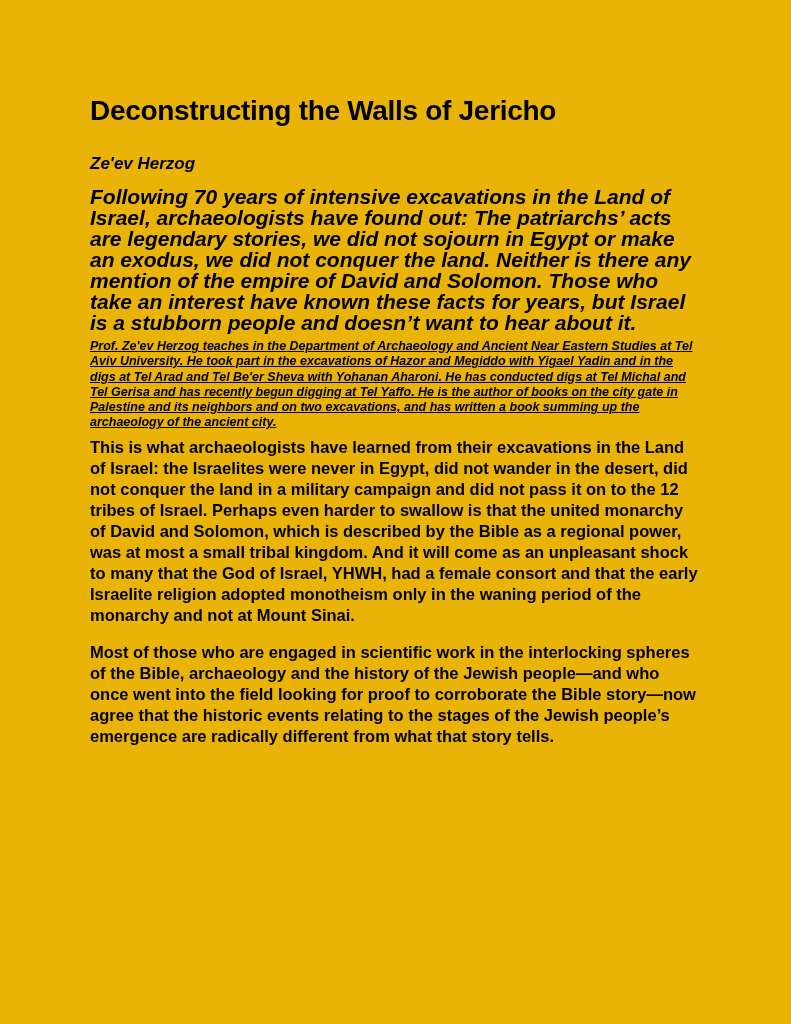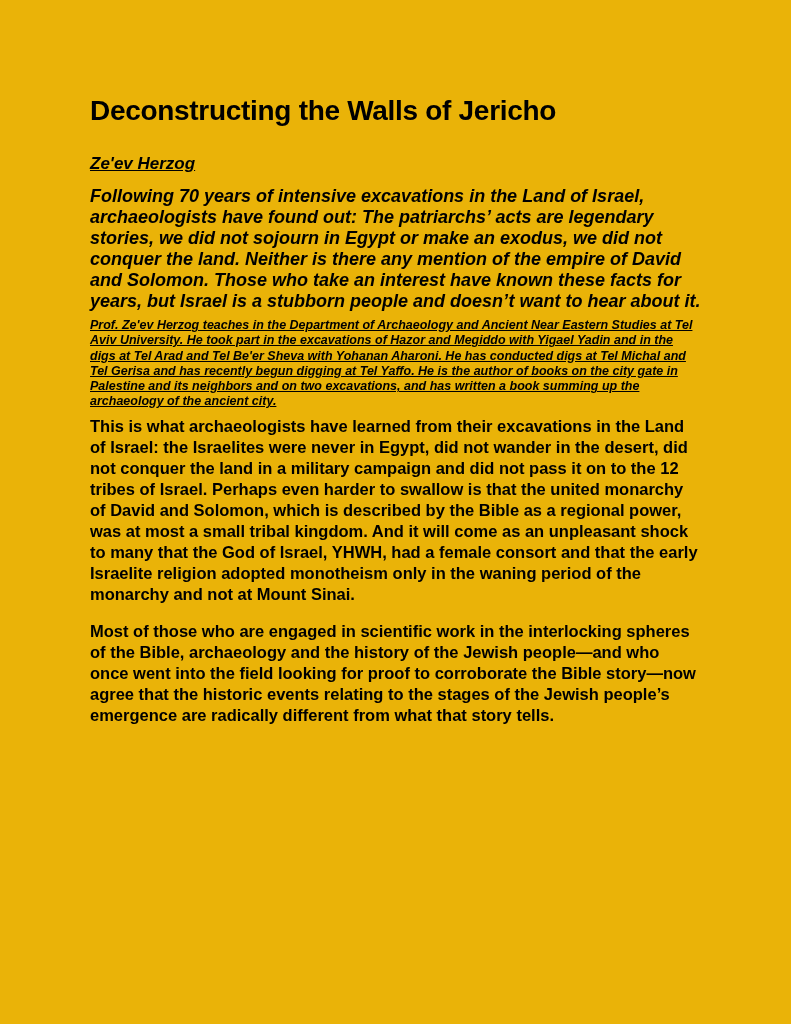--- a/index.html
+++ b/index.html
@@ -23,31 +23,30 @@
     font-size: 28px;
     line-height: 30px;
     margin: 0 0 27px 0;
     letter-spacing: -0.3px;
   }
   .byline {
     font-size: 17px;
     line-height: 21px;
     font-style: italic;
     margin: 0 0 12px 0;
-    text-decoration: underline;
   }
   .source {
     font-size: 17px;
     line-height: 21px;
     margin: 0 0 22px 0;
   }
   .it { font-style: italic; }
   .up { font-style: normal; }
   .lead {
-    font-size: 18px;
+    font-size: 21px;
     line-height: 21px;
     font-style: italic;
     margin: 4px 0 6px 0;
   }
   .bio {
     font-size: 12.5px;
     line-height: 15.3px;
     font-style: italic;
     margin: 0 0 6px 0;
     text-decoration: underline;

